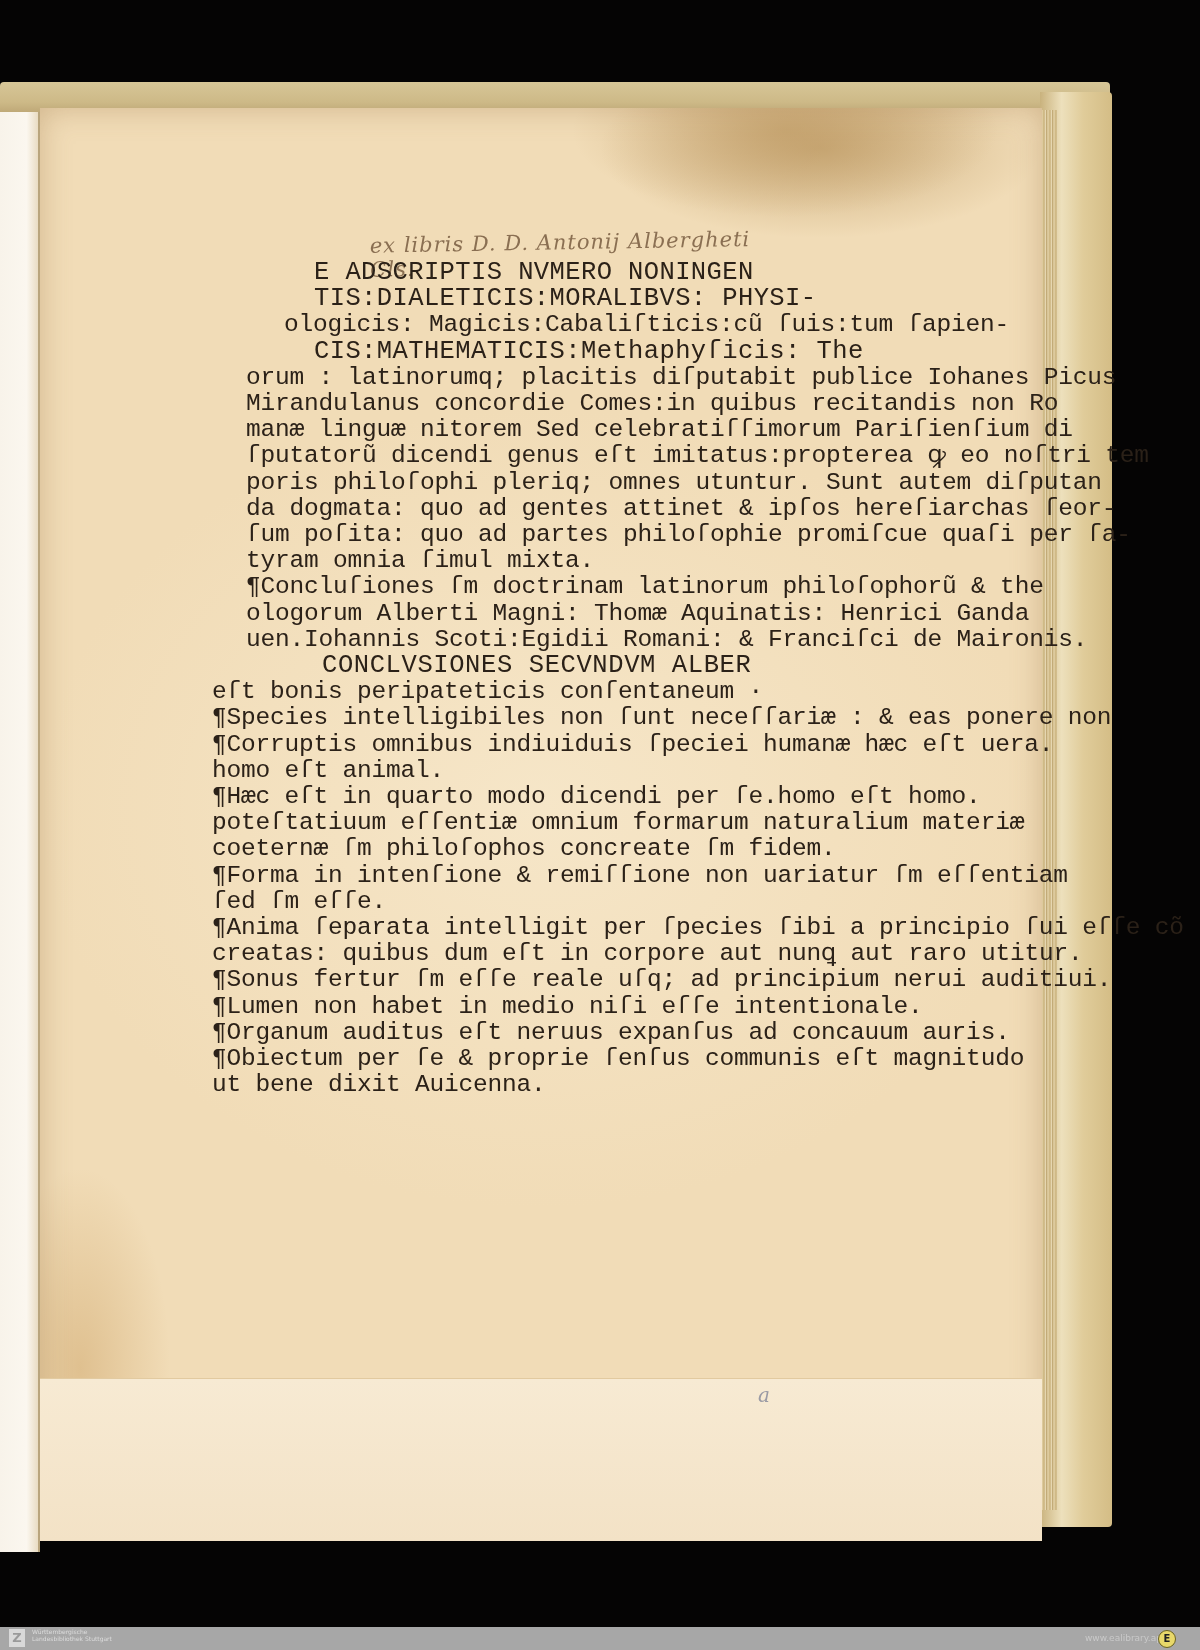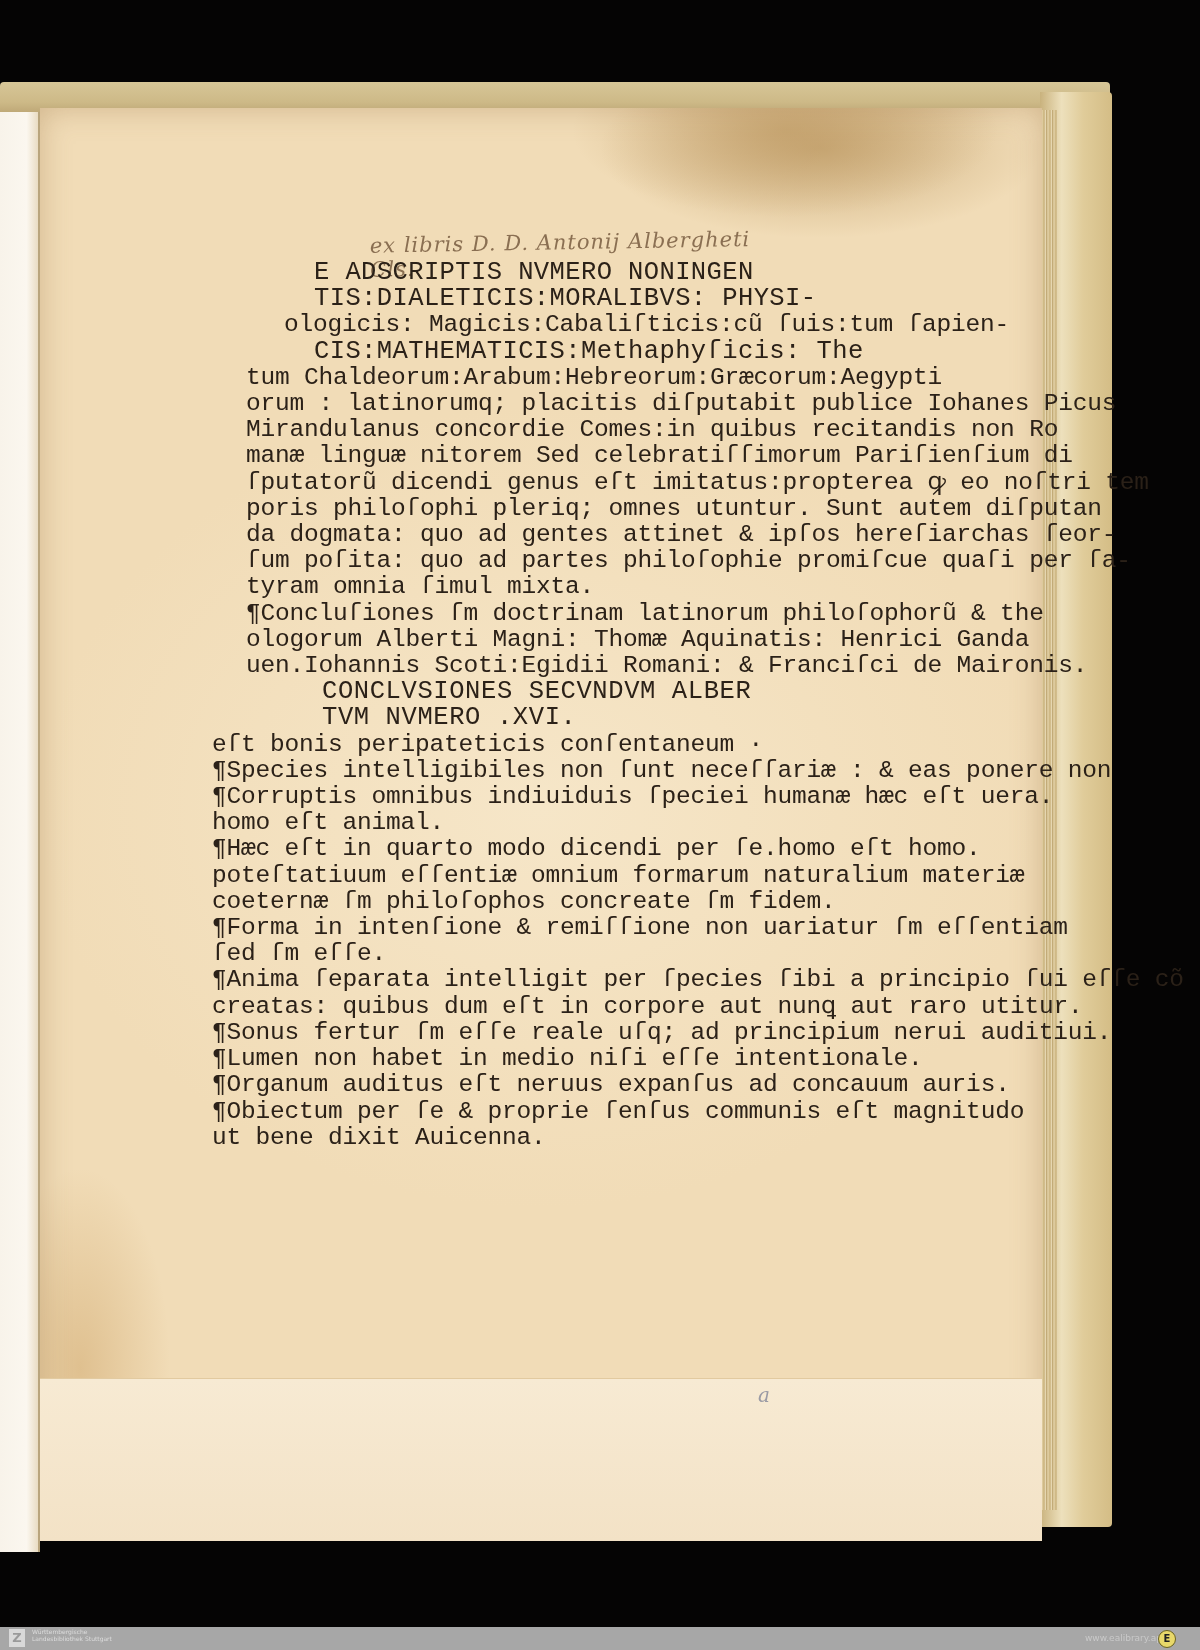--- a/index.html
+++ b/index.html
@@ -94,36 +94,34 @@
   <div class="page">
     <div class="water-stain"></div>
     <div class="page-lower"></div>
     <div class="provenance">ex libris D. D. Antonij Albergheti Cls.</div>
 
     <div class="text-block">
       <span class="line caps indent1">E ADSCRIPTIS NVMERO NONINGEN</span>
       <span class="line caps indent1">TIS:DIALETICIS:MORALIBVS: PHYSI-</span>
       <span class="line indent2">ologicis: Magicis:Cabaliſticis:cũ ſuis:tum ſapien-</span>
       <span class="line caps indent1">CIS:MATHEMATICIS:Methaphyſicis: The</span>
-      <span class="line sub-indent">tum Chaldeorum:Arabum:Hebreorum:Græcorum:Aegypti</span>
       <span class="line sub-indent">orum : latinorumq; placitis diſputabit publice Iohanes Picus</span>
       <span class="line sub-indent">Mirandulanus concordie Comes:in quibus recitandis non Ro</span>
       <span class="line sub-indent">manæ linguæ nitorem Sed celebratiſſimorum Pariſienſium di</span>
       <span class="line sub-indent">ſputatorũ dicendi genus eſt imitatus:propterea ꝙ eo noſtri tem</span>
       <span class="line sub-indent">poris philoſophi pleriq; omnes utuntur. Sunt autem diſputan</span>
       <span class="line sub-indent">da dogmata: quo ad gentes attinet &amp; ipſos hereſiarchas ſeor-</span>
       <span class="line sub-indent">ſum poſita: quo ad partes philoſophie promiſcue quaſi per ſa-</span>
       <span class="line sub-indent">tyram omnia ſimul mixta.</span>
 
       <span class="line sub-indent">¶Concluſiones ſm doctrinam latinorum philoſophorũ &amp; the</span>
       <span class="line sub-indent">ologorum Alberti Magni: Thomæ Aquinatis: Henrici Ganda</span>
       <span class="line sub-indent">uen.Iohannis Scoti:Egidii Romani: &amp; Franciſci de Maironis.</span>
 
       <span class="line heading" style="padding-left:160px">CONCLVSIONES SECVNDVM ALBER</span>
-      <span class="line heading" style="padding-left:160px">TVM NVMERO .XVI.</span>
 
       <div style="padding-left:50px">
         <div>
           <span class="line">eſt bonis peripateticis conſentaneum ·</span>
           <span class="line">¶Species intelligibiles non ſunt neceſſariæ : &amp; eas ponere non</span>
         </div>
         <div>
           <span class="line">¶Corruptis omnibus indiuiduis ſpeciei humanæ hæc eſt uera.</span>
           <span class="line">homo eſt animal.</span>
         </div>

